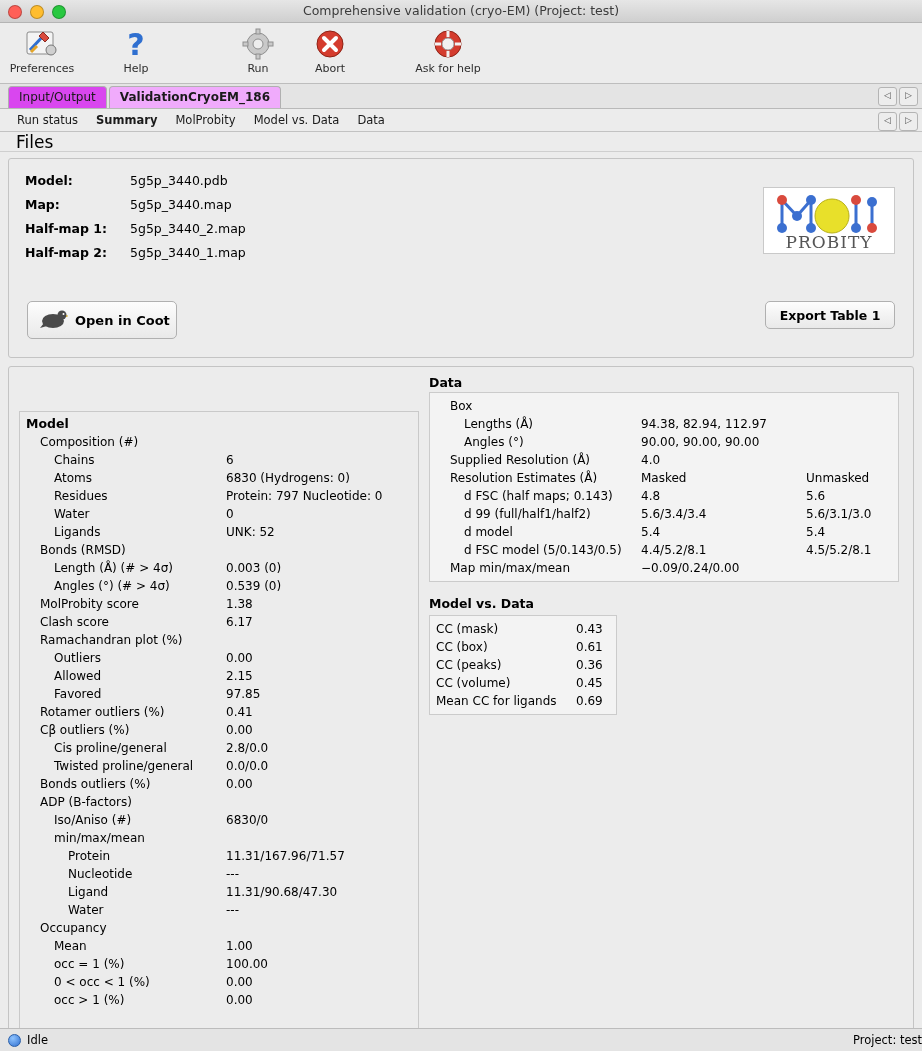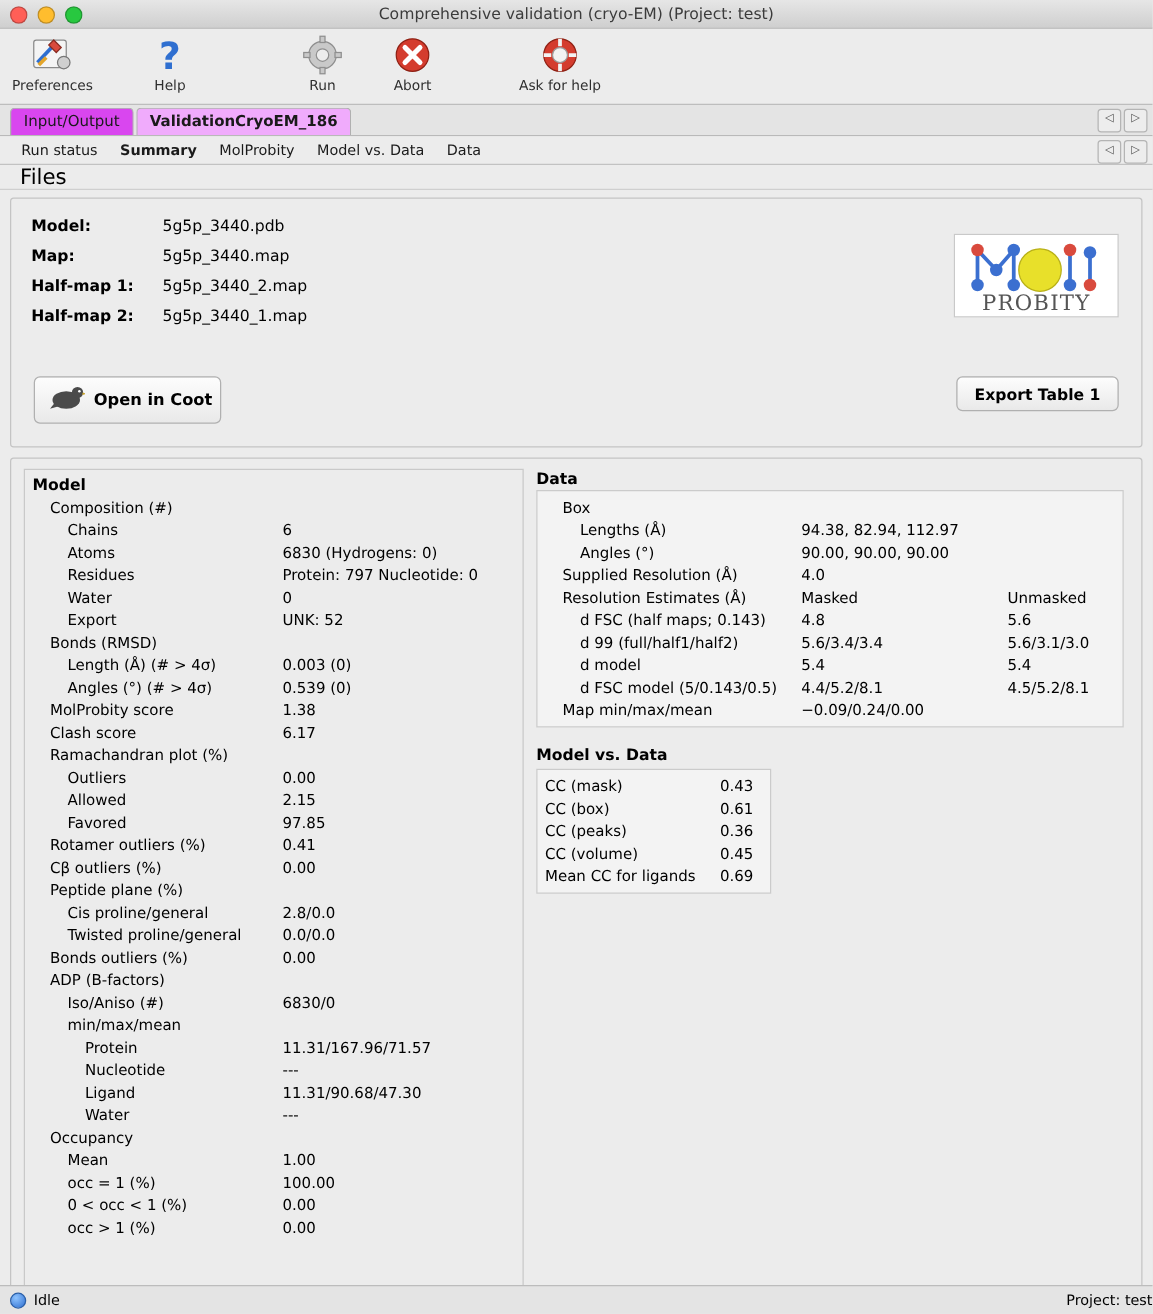--- a/index.html
+++ b/index.html
@@ -246,20 +246,21 @@
     box-sizing: border-box;
     display: flex;
     gap: 10px;
   }
   .col-left {
     width: 400px;
     background: #ececec;
     border: 1px solid #c9c9c9;
     box-sizing: border-box;
     padding: 4px 6px;
+    margin-top: 36px;
   }
   .col-right {
     width: 470px;
   }
   .sect-title {
     font-weight: bold;
     font-size: 12.5px;
     margin-bottom: 2px;
   }
   .row {
@@ -501,21 +502,21 @@
           </div>
         <div class="row">
             <span class="k ind2">Residues</span>
             <span class="v1">Protein: 797 Nucleotide: 0</span>
           </div>
         <div class="row">
             <span class="k ind2">Water</span>
             <span class="v1">0</span>
           </div>
         <div class="row">
-            <span class="k ind2">Export</span>
+            <span class="k ind2">Ligands</span>
             <span class="v1">UNK: 52</span>
           </div>
         <div class="row">
             <span class="k ind1">Bonds (RMSD)</span>
             <span class="v1"></span>
           </div>
         <div class="row">
             <span class="k ind2">Length (Å) (# &gt; 4σ)</span>
             <span class="v1">0.003 (0)</span>
           </div>
@@ -547,24 +548,20 @@
             <span class="k ind2">Favored</span>
             <span class="v1">97.85</span>
           </div>
         <div class="row">
             <span class="k ind1">Rotamer outliers (%)</span>
             <span class="v1">0.41</span>
           </div>
         <div class="row">
             <span class="k ind1">Cβ outliers (%)</span>
             <span class="v1">0.00</span>
-          </div>
-        <div class="row">
-            <span class="k ind1">Peptide plane (%)</span>
-            <span class="v1"></span>
           </div>
         <div class="row">
             <span class="k ind2">Cis proline/general</span>
             <span class="v1">2.8/0.0</span>
           </div>
         <div class="row">
             <span class="k ind2">Twisted proline/general</span>
             <span class="v1">0.0/0.0</span>
           </div>
         <div class="row">

